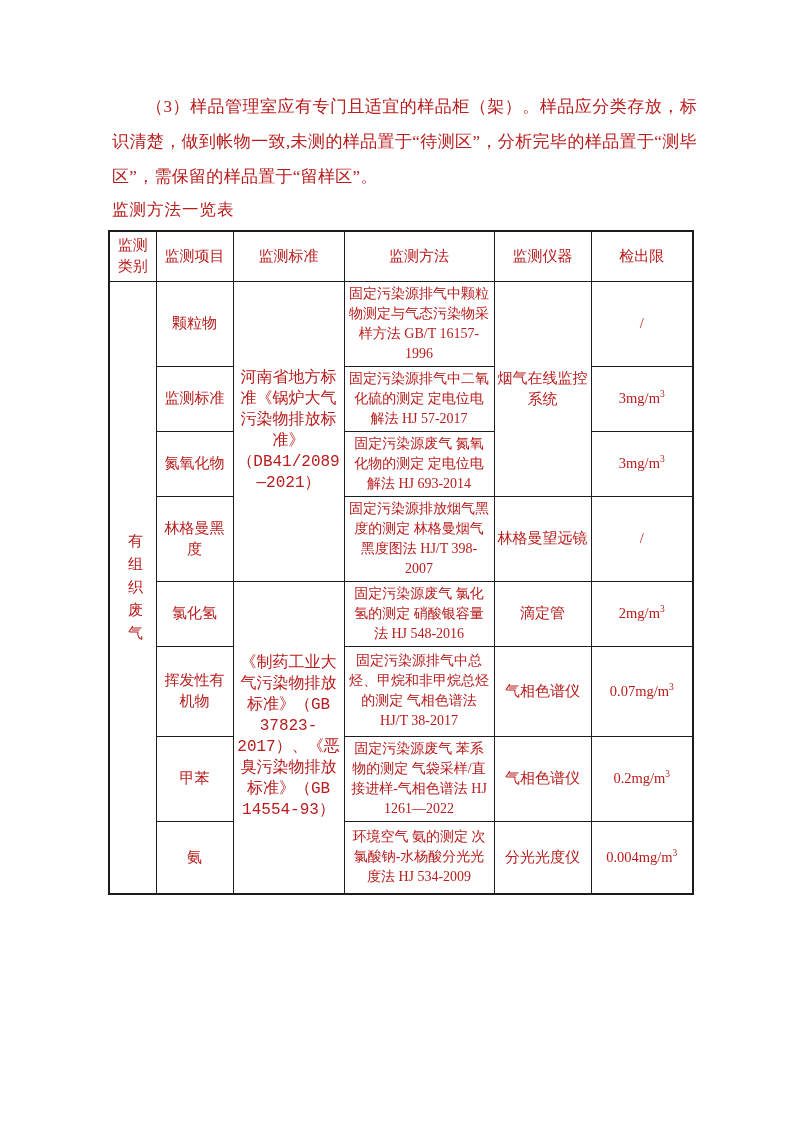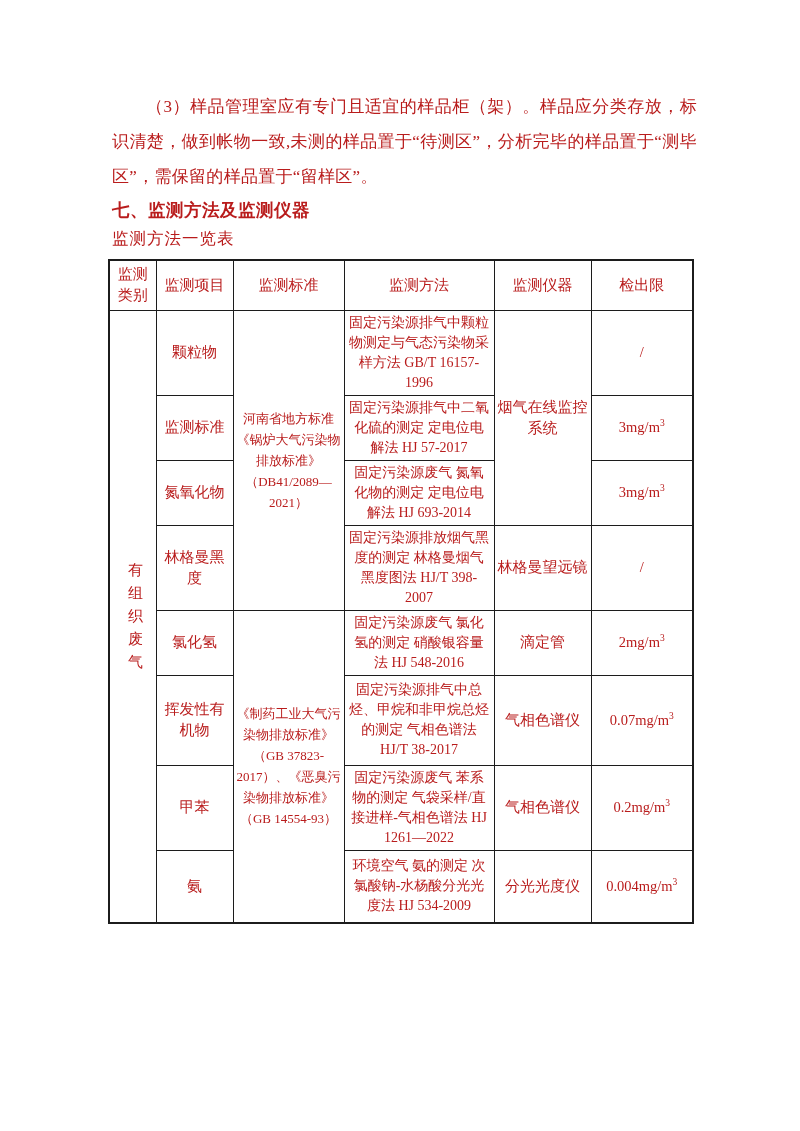--- a/index.html
+++ b/index.html
@@ -24,21 +24,21 @@
   table.mtable{
     border-collapse:collapse;table-layout:fixed;width:584px;
     margin:8px 0 0 -4px;border:2px solid #1c1c1c;
   }
   table.mtable th, table.mtable td{
     border:1px solid #1c1c1c;text-align:center;vertical-align:middle;
     padding:2px 3px;font-weight:normal;font-size:15px;line-height:21px;
     word-break:break-word;
   }
   table.mtable td.method{font-size:14px;line-height:20px;}
-  table.mtable td.std{font-size:13px;line-height:21px;}
+  table.mtable td.std{font-size:16px;line-height:21px;font-family:Liberation Mono, monospace;}
   table.mtable td.limit{font-size:14.5px;}
   table.mtable td.cat{font-size:15px;line-height:23px;padding:2px 18px;}
   sup.u{font-size:9.5px;line-height:0;}
   thead tr{height:50px;}
   tbody tr:nth-child(1){height:82px;}
   tbody tr:nth-child(2){height:64px;}
   tbody tr:nth-child(3){height:65px;}
   tbody tr:nth-child(4){height:71px;}
   tbody tr:nth-child(5){height:65px;}
   tbody tr:nth-child(6){height:90px;}
@@ -46,21 +46,20 @@
   tbody tr:nth-child(8){height:73px;}
 </style>
 </head>
 <body>
 
 <div class="page">
   <div class="doc">
 
     <p class="para">（3）样品管理室应有专门且适宜的样品柜（架）。样品应分类存放，标识清楚，做到帐物一致,未测的样品置于“待测区”，分析完毕的样品置于“测毕区”，需保留的样品置于“留样区”。</p>
 
-    <h2 class="heading">七、监测方法及监测仪器</h2>
 
     <div class="caption">监测方法一览表</div>
 
     <table class="mtable">
       <colgroup>
         <col style="width:47px">
           <col style="width:77px">
           <col style="width:111px">
         <col style="width:150px">
           <col style="width:97px">

